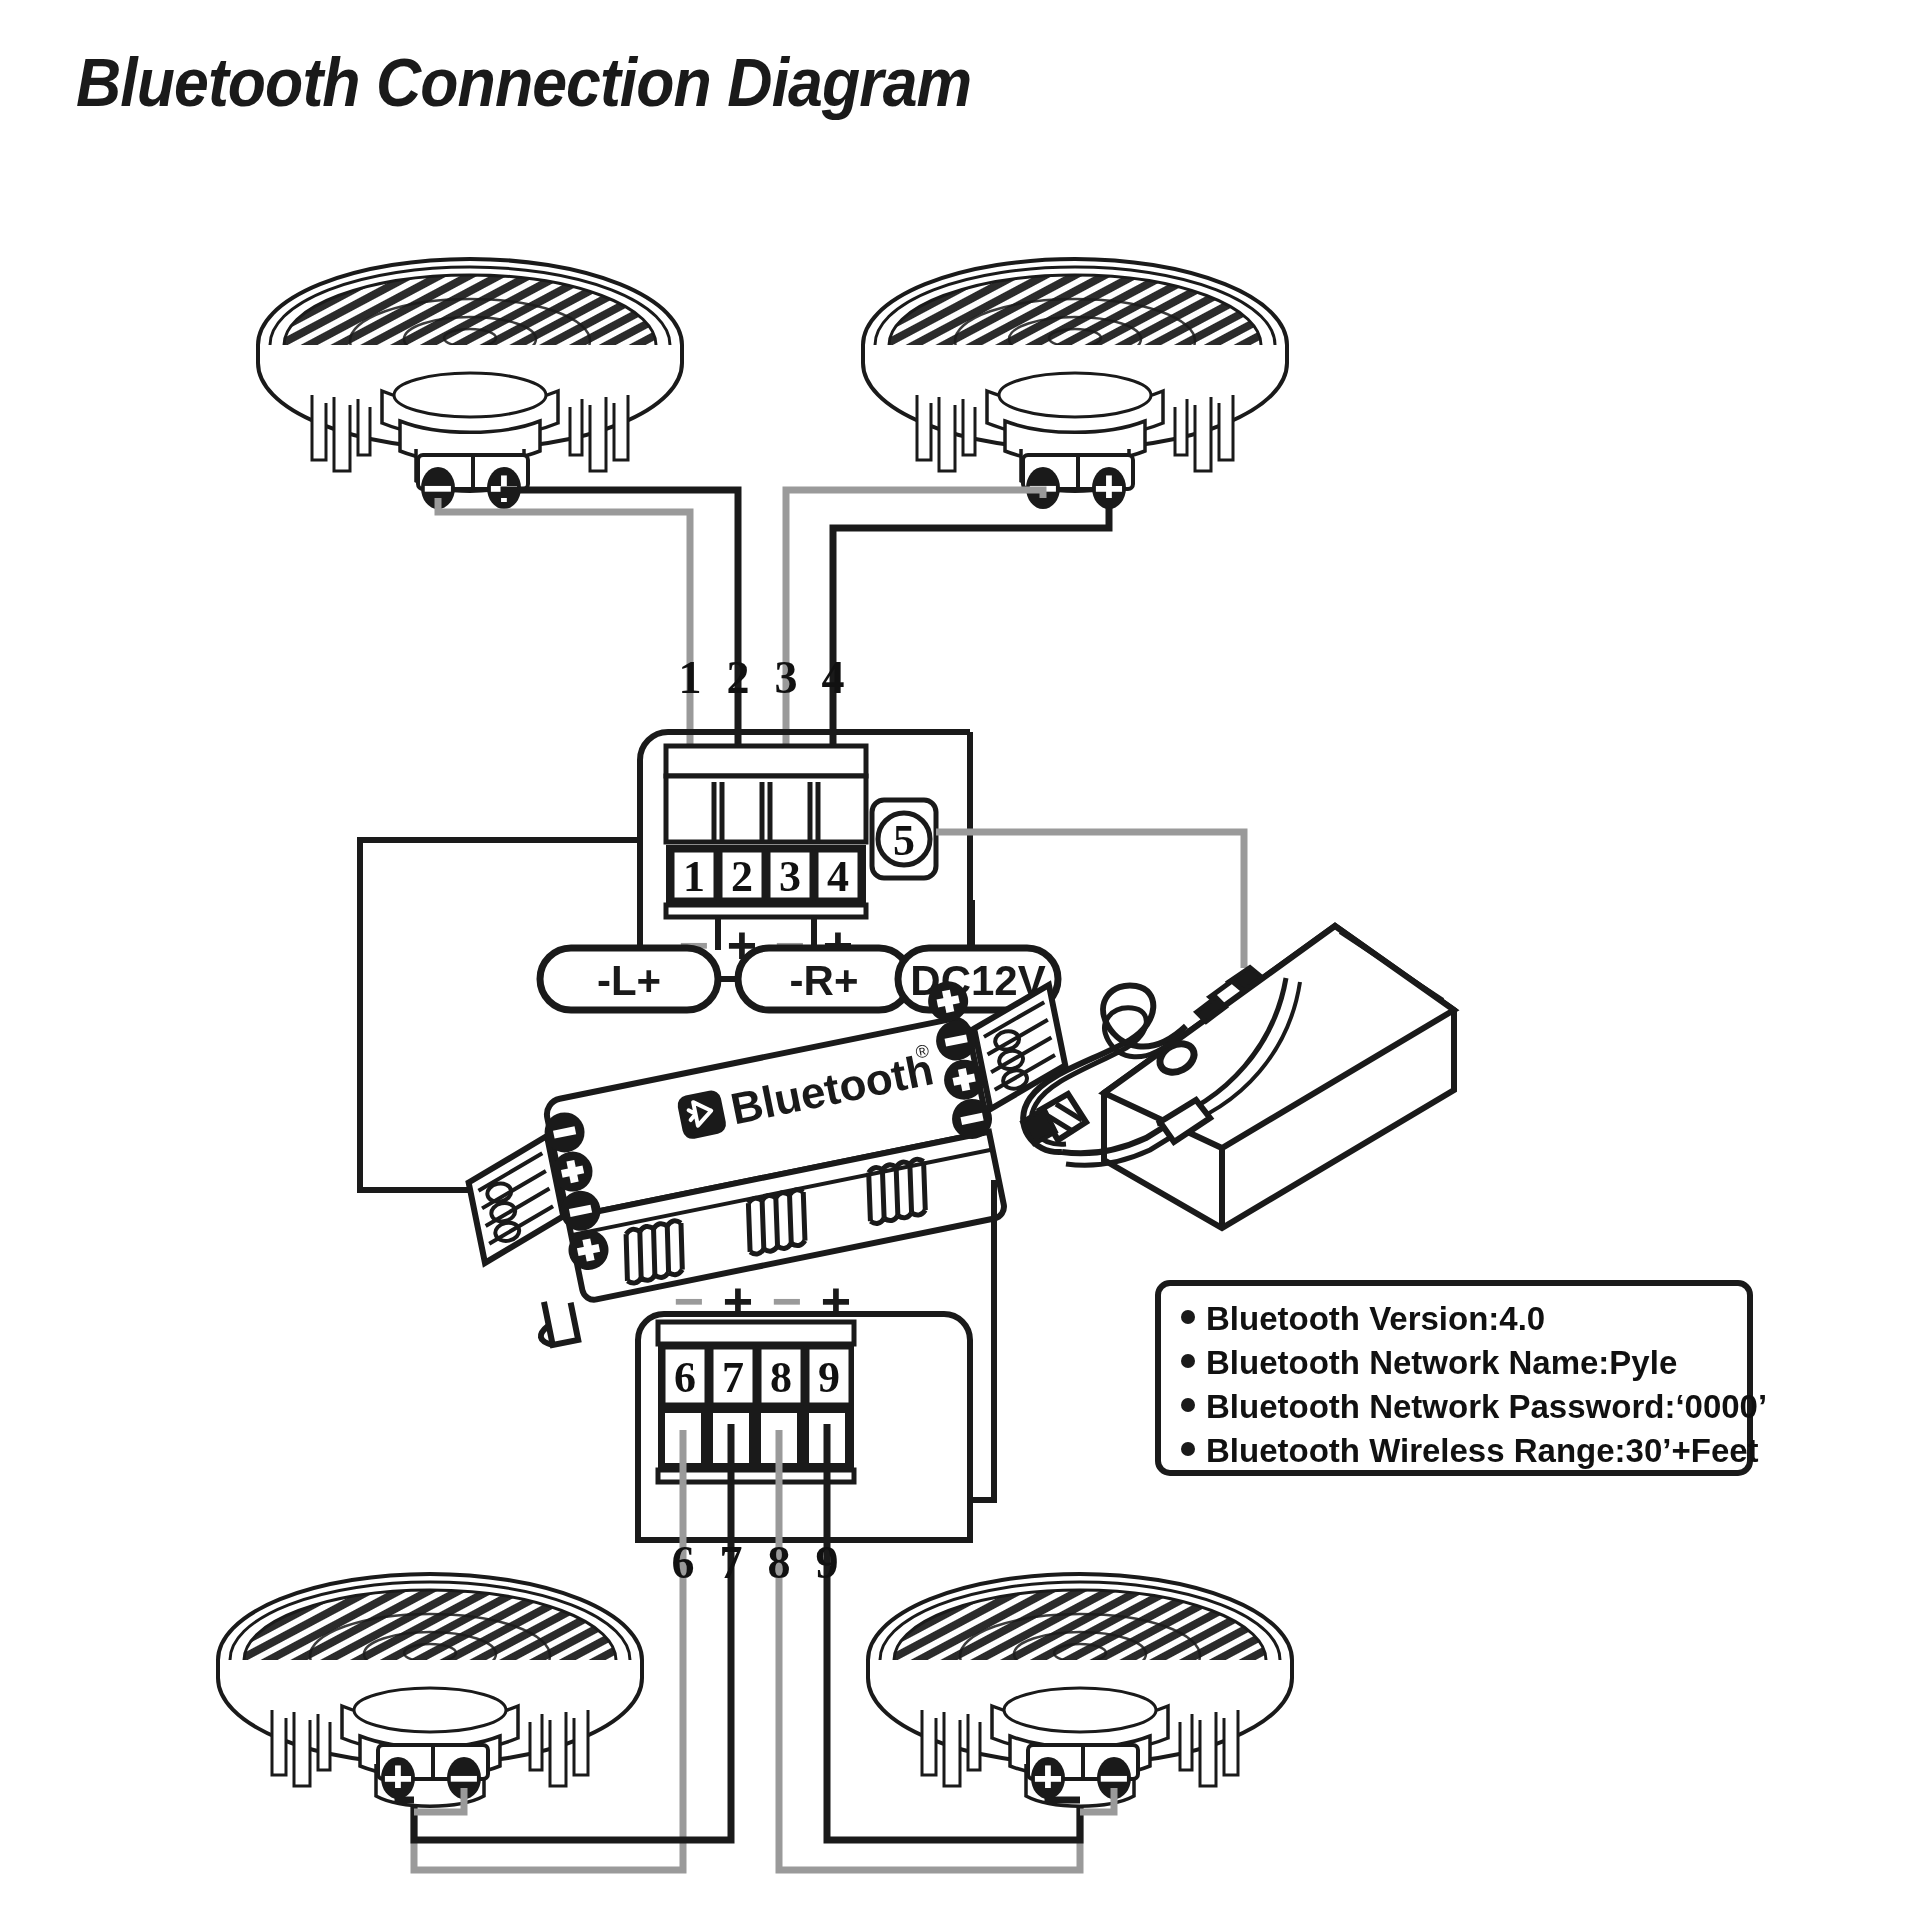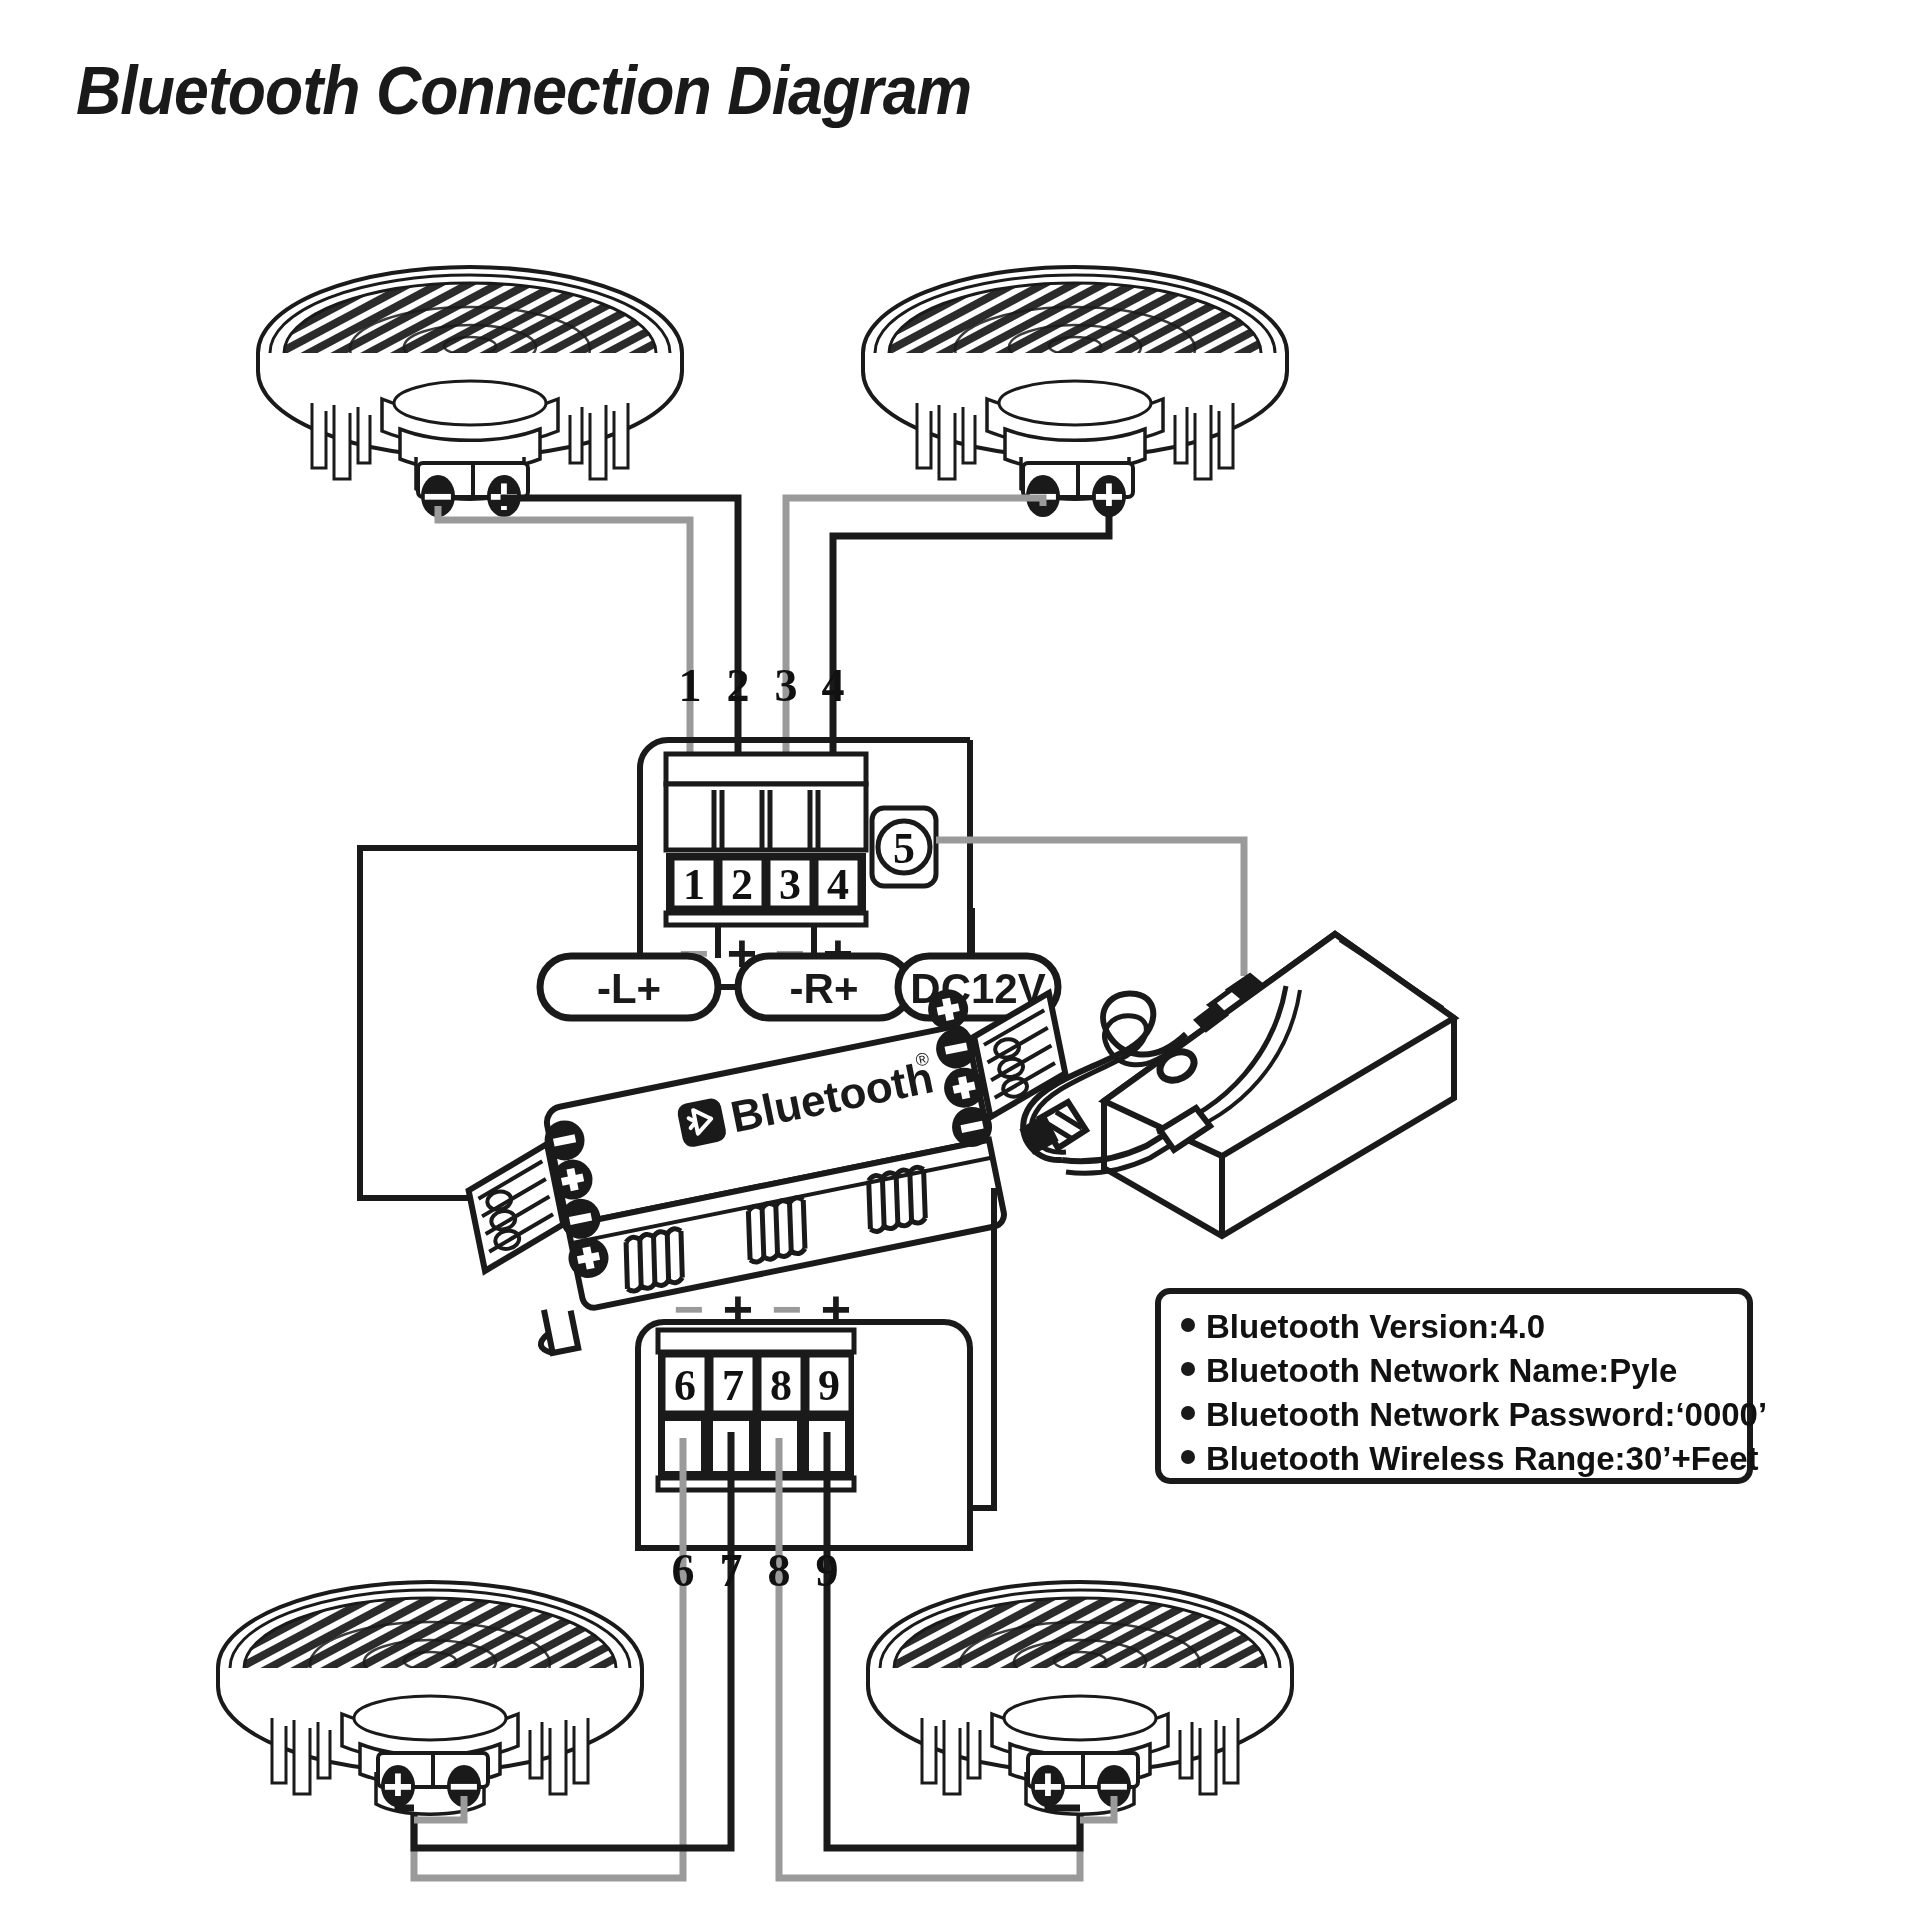--- a/index.html
+++ b/index.html
@@ -1,17 +1,17 @@
 <!DOCTYPE html>
 <html><head>
 <meta charset="utf-8">
 <style>
   html,body{margin:0;padding:0;background:#ffffff;}
   body{width:1916px;height:1916px;font-family:"Liberation Sans",sans-serif;overflow:hidden;}
-  #stage{position:relative;width:1916px;height:1352px;background:#fff;margin-top:8px;}
+  #stage{position:relative;width:1916px;height:1352px;background:#fff;}
   #title{
     position:absolute;left:76px;top:48px;
     font-family:"Liberation Sans",sans-serif;
     font-weight:bold;font-style:italic;
     font-size:68px;line-height:1;
     letter-spacing:-1px;
     color:#1a1a1a;
     transform:scaleX(0.92);transform-origin:left top;
     white-space:nowrap;
   }

